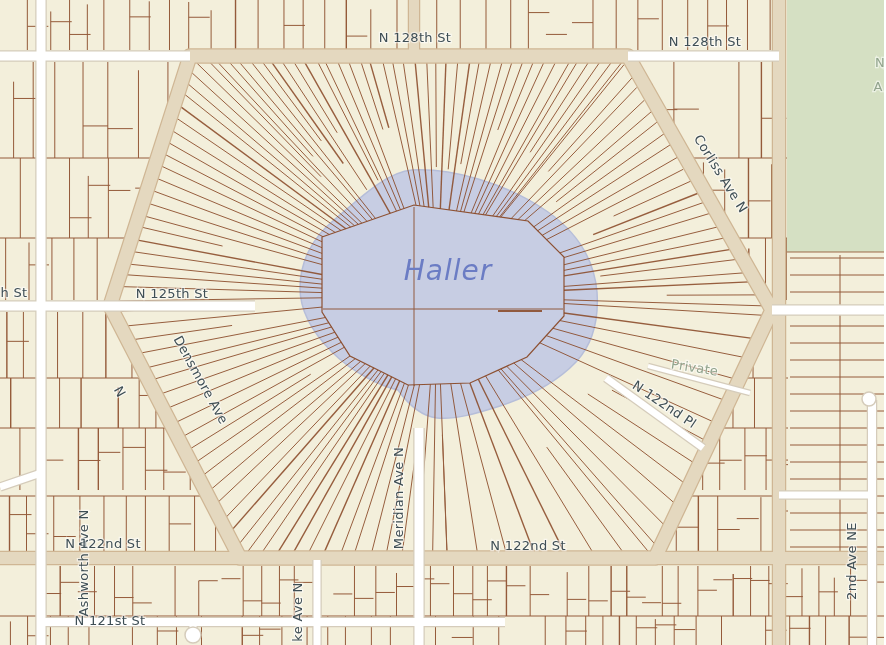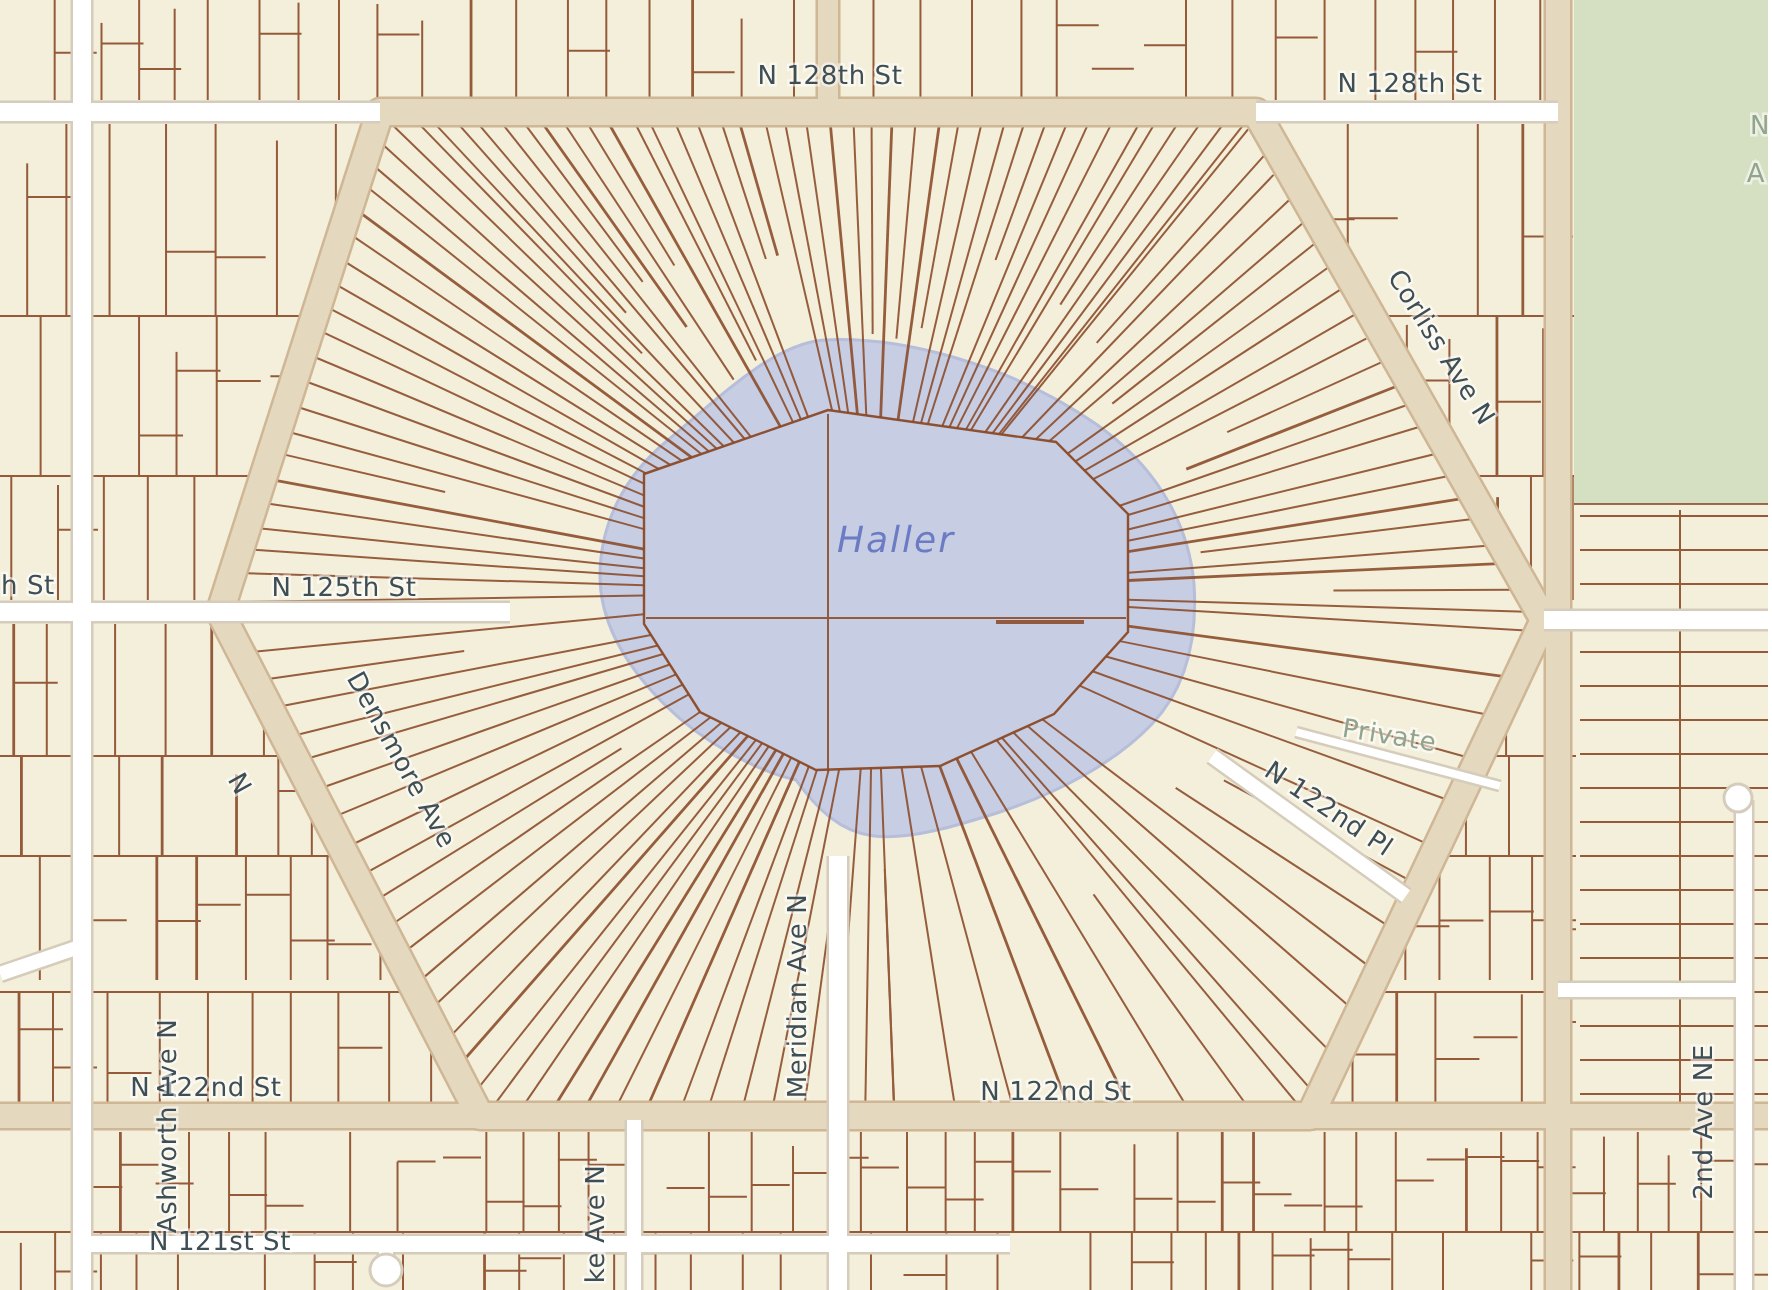--- a/index.html
+++ b/index.html
@@ -1,20 +1,20 @@
 <!DOCTYPE html>
 <html><head>
 <meta charset="utf-8">
 <style>
   html,body{margin:0;padding:0;background:#fff;}
   .stage{position:relative;width:884px;height:645px;overflow:hidden;background:#bef264;
          font-family:"DejaVu Sans", sans-serif;}
   svg{display:block;position:absolute;left:0;top:0;}
   .lake-label{position:absolute;left:378px;top:252px;width:140px;text-align:center;
-    font-style:italic;font-size:18px;line-height:37px;color:#6b7cc4;
+    font-style:italic;font-size:28px;line-height:37px;color:#6b7cc4;
     letter-spacing:1px;pointer-events:none;}
 </style>
 </head>
 <body>
 
 <div class="stage">
   <svg id="map-svg" width="886" height="645" viewBox="0 0 886 645">
       <defs>
         <clipPath id="clipOut">
           <path d="M0,0H886V645H0Z M190,56 110,306 240,558 655,558 772,310 628,56Z" clip-rule="evenodd"></path>

